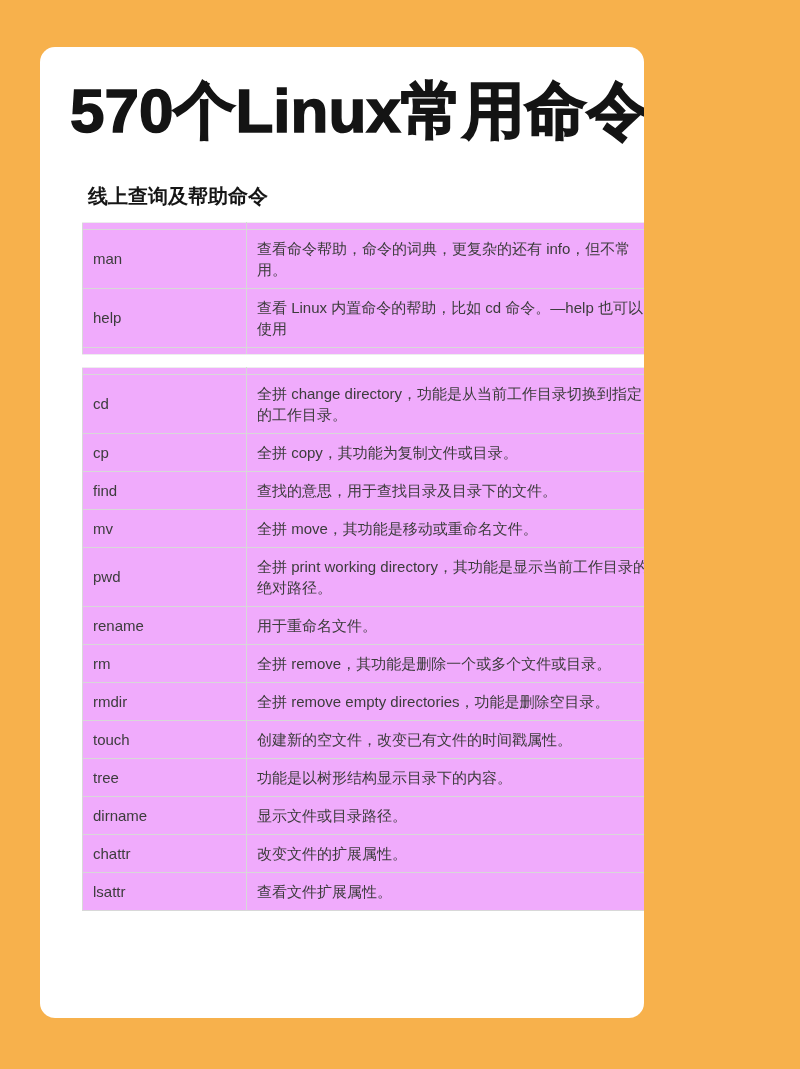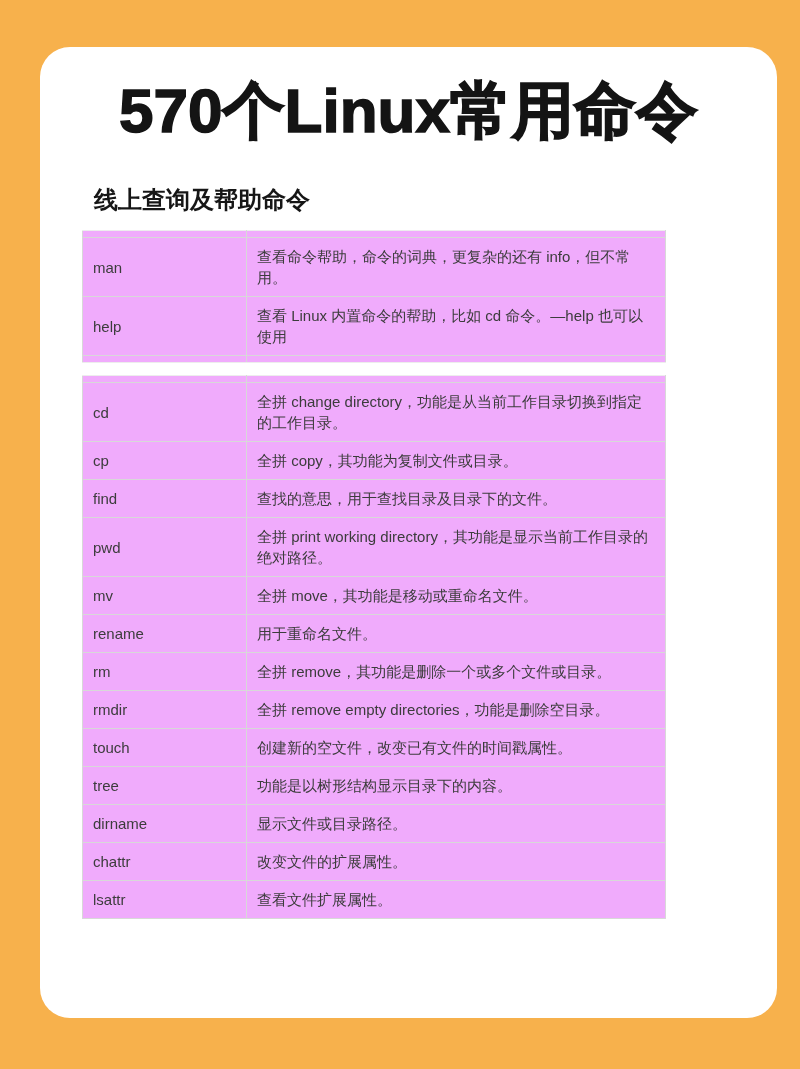--- a/index.html
+++ b/index.html
@@ -11,45 +11,46 @@
     height: 1069px;
     background: #F7B14C;
     font-family: "Liberation Sans", "DejaVu Sans", sans-serif;
     overflow: hidden;
     position: relative;
   }
   .card {
     position: absolute;
     left: 40px;
     top: 47px;
-    width: 737px;
+    width: 604px;
     height: 971px;
     background: #FFFFFF;
-    border-radius: 30px;
+    border-radius: 15px;
     overflow: hidden;
   }
   .main-title {
     margin: 24px 0 0 0;
     padding: 0 30px;
     text-align: center;
     font-size: 62px;
     line-height: 1.3;
     font-weight: 900;
     color: #141414;
     letter-spacing: 0px;
     -webkit-text-stroke: 1.5px #141414;
     white-space: nowrap;
   }
   .section-heading {
-    margin: 16px;
+    margin: 10px;
     padding: 0 0 0 38px;
-    font-size: 24px;
+    font-size: 20px;
     font-weight: bold;
     color: #161616;
     line-height: 1.2;
+    font-family: Liberation Mono, monospace;
   }
   .heading-1 { margin-top: 34px; }
   .heading-2 { margin-top: 16px; }
   .cmd-table {
     margin: 12px 0 0 42px;
     width: 583px;
     border-collapse: collapse;
     table-layout: fixed;
     background: #f0abfc;
   }
@@ -133,30 +134,30 @@
             <td class="desc">全拼 copy，其功能为复制文件或目录。</td>
           </tr>
 
           <tr>
             <td class="cmd">find</td>
             <td class="desc">查找的意思，用于查找目录及目录下的文件。</td>
           </tr>
 
 
           <tr>
+            <td class="cmd">mv</td>
+            <td class="desc">全拼 move，其功能是移动或重命名文件。</td>
+          </tr>
+
+          <tr>
             <td class="cmd">pwd</td>
             <td class="desc">全拼 print working directory，其功能是显示当前工作目录的绝对路径。</td>
           </tr>
 
           <tr>
-            <td class="cmd">mv</td>
-            <td class="desc">全拼 move，其功能是移动或重命名文件。</td>
-          </tr>
-
-          <tr>
             <td class="cmd">rename</td>
             <td class="desc">用于重命名文件。</td>
           </tr>
 
           <tr>
             <td class="cmd">rm</td>
             <td class="desc">全拼 remove，其功能是删除一个或多个文件或目录。</td>
           </tr>
 
           <tr>

